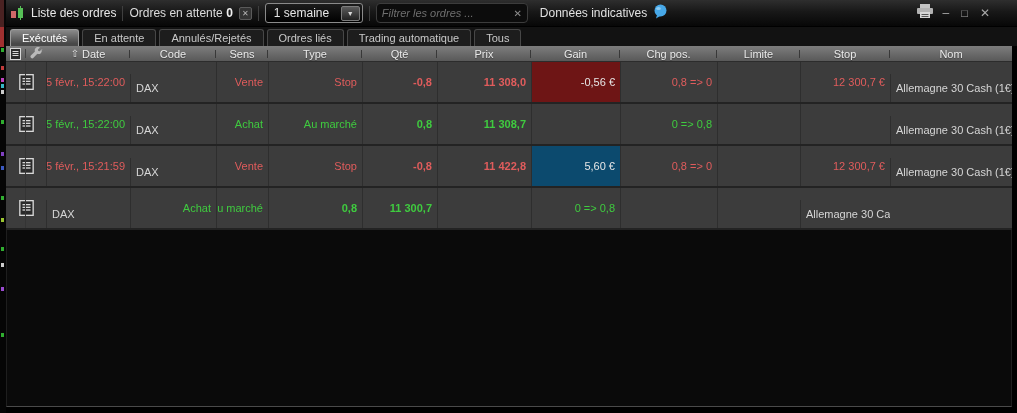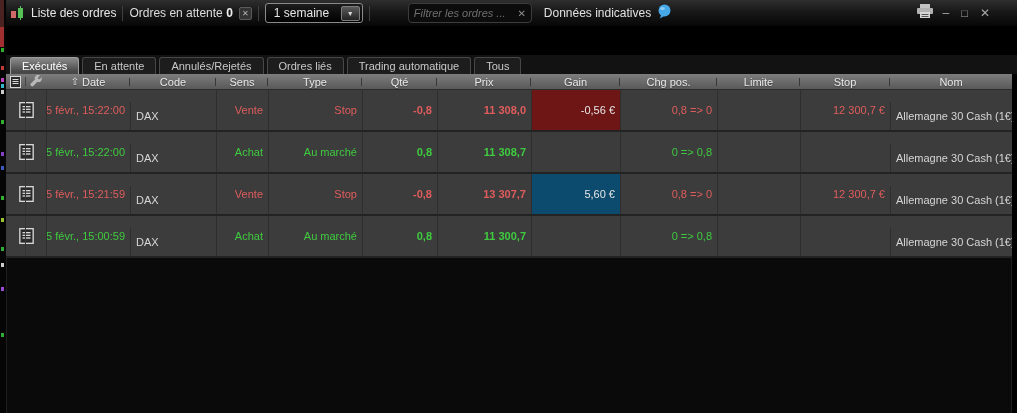--- a/index.html
+++ b/index.html
@@ -25,34 +25,34 @@
           width:13px; height:13px; border-radius:2px; background:#343434;
           border:1px solid #5a5a5a; color:#b5b5b5; font-size:8px; cursor:pointer; }
   .select { display:flex; align-items:center; justify-content:space-between;
             width:98px; height:20px; padding:0 2px 0 8px;
             background:linear-gradient(#1c1c1c,#000); border:1px solid #8a8a8a;
             border-radius:3px; color:#e6e6e6; font-size:12px; cursor:pointer; }
   .arrowbtn { display:inline-flex; align-items:center; justify-content:center;
               width:19px; height:15px; border-radius:2px;
               background:linear-gradient(#5b5b5b,#222); border:1px solid #7c7c7c;
               color:#d8d8d8; font-size:7px; }
-  .filter { display:flex; align-items:center; width:124px; height:20px;
-            background:#0c0c0c; border:1px solid #3c3c3c; border-radius:4px; padding:0 5px;margin-left:32px; }
+  .filter { display:flex; align-items:center; width:152px; height:20px;
+            background:#0c0c0c; border:1px solid #3c3c3c; border-radius:4px; padding:0 5px; }
   .filter input { flex:1; min-width:0; background:transparent; border:none; outline:none;
                   color:#bbb; font-size:11px; font-style:italic; font-family:"Liberation Sans",sans-serif; }
   .filter input::placeholder { color:#6f6f6f; opacity:1; }
   .clear-x { color:#8d8d8d; font-size:10px; cursor:pointer; }
   .indic { color:#e0e0e0; font-size:12px; white-space:nowrap; margin-left:6px; }
   .spacer { flex:1; }
   .winbtn { color:#a8a8a8; font-size:12px; line-height:1; cursor:pointer; padding:0 3px; }
   .winbtn.max { font-size:11px; }
 
   
   .tabs { height:19px; background:#121212; display:flex; align-items:flex-end;
-          padding-left:10px; gap:3px;margin-top:28px; }
+          padding-left:10px; gap:3px; }
   .tab { font-size:11px; padding:2px 11px 2px; border-radius:3px 3px 0 0;
          background:#1d1d1d; border:1px solid #474747; border-bottom:none;
          color:#c9c9c9; cursor:pointer; white-space:nowrap; }
   .tab.active { background:linear-gradient(#8b8b8b,#484848 85%);
                 border:1px solid #9d9d9d; border-bottom:none; color:#fff; }
 
   
   .grid { display:grid; margin-left:6px; width:1006px;
           grid-template-columns:40px 84px 86px 52px 94px 75px 94px 89px 97px 83px 90px 1fr; }
   .thead { height:16px; background:linear-gradient(#7d7d7d,#595959);
@@ -246,38 +246,37 @@
           <line x1="2.5" y1="3.5" x2="8.5" y2="3.5" stroke="#d8d8d8"></line>
           <line x1="2.5" y1="5.5" x2="8.5" y2="5.5" stroke="#d8d8d8"></line>
           <line x1="2.5" y1="7.5" x2="8.5" y2="7.5" stroke="#d8d8d8"></line>
         </svg>
     </div>
     <div class="cell r dir">5 févr., 15:21:59</div>
     <div class="cell l neutral">DAX</div>
     <div class="cell r dir">Vente</div>
     <div class="cell r dir">Stop</div>
     <div class="cell r dir bold">-0,8</div>
-    <div class="cell r dir bold">13 307,7</div>
+    <div class="cell r dir bold">11 422,8</div>
     <div class="cell r gain-pos">5,60 €</div>
     <div class="cell r dir">0,8 =&gt; 0</div>
     <div class="cell r dir"></div>
     <div class="cell r dir">12 300,7 €</div>
     <div class="cell l neutral">Allemagne 30 Cash (1€)</div>
   </div>
 
   <div class="grid row buy">
     <div class="cell first">
       <svg width="15" height="16" viewBox="0 0 11 12">
           <rect x="0.5" y="0.5" width="10" height="11" fill="#2a2a2a" stroke="#d8d8d8"></rect>
           <line x1="2.5" y1="3.5" x2="8.5" y2="3.5" stroke="#d8d8d8"></line>
           <line x1="2.5" y1="5.5" x2="8.5" y2="5.5" stroke="#d8d8d8"></line>
           <line x1="2.5" y1="7.5" x2="8.5" y2="7.5" stroke="#d8d8d8"></line>
         </svg>
     </div>
-    <div class="cell r dir">5 févr., 15:00:59</div>
     <div class="cell l neutral">DAX</div>
     <div class="cell r dir">Achat</div>
     <div class="cell r dir">Au marché</div>
     <div class="cell r dir bold">0,8</div>
     <div class="cell r dir bold">11 300,7</div>
     <div class="cell r"></div>
     <div class="cell r dir">0 =&gt; 0,8</div>
     <div class="cell r dir"></div>
     <div class="cell r dir"></div>
     <div class="cell l neutral">Allemagne 30 Cash (1€)</div>

